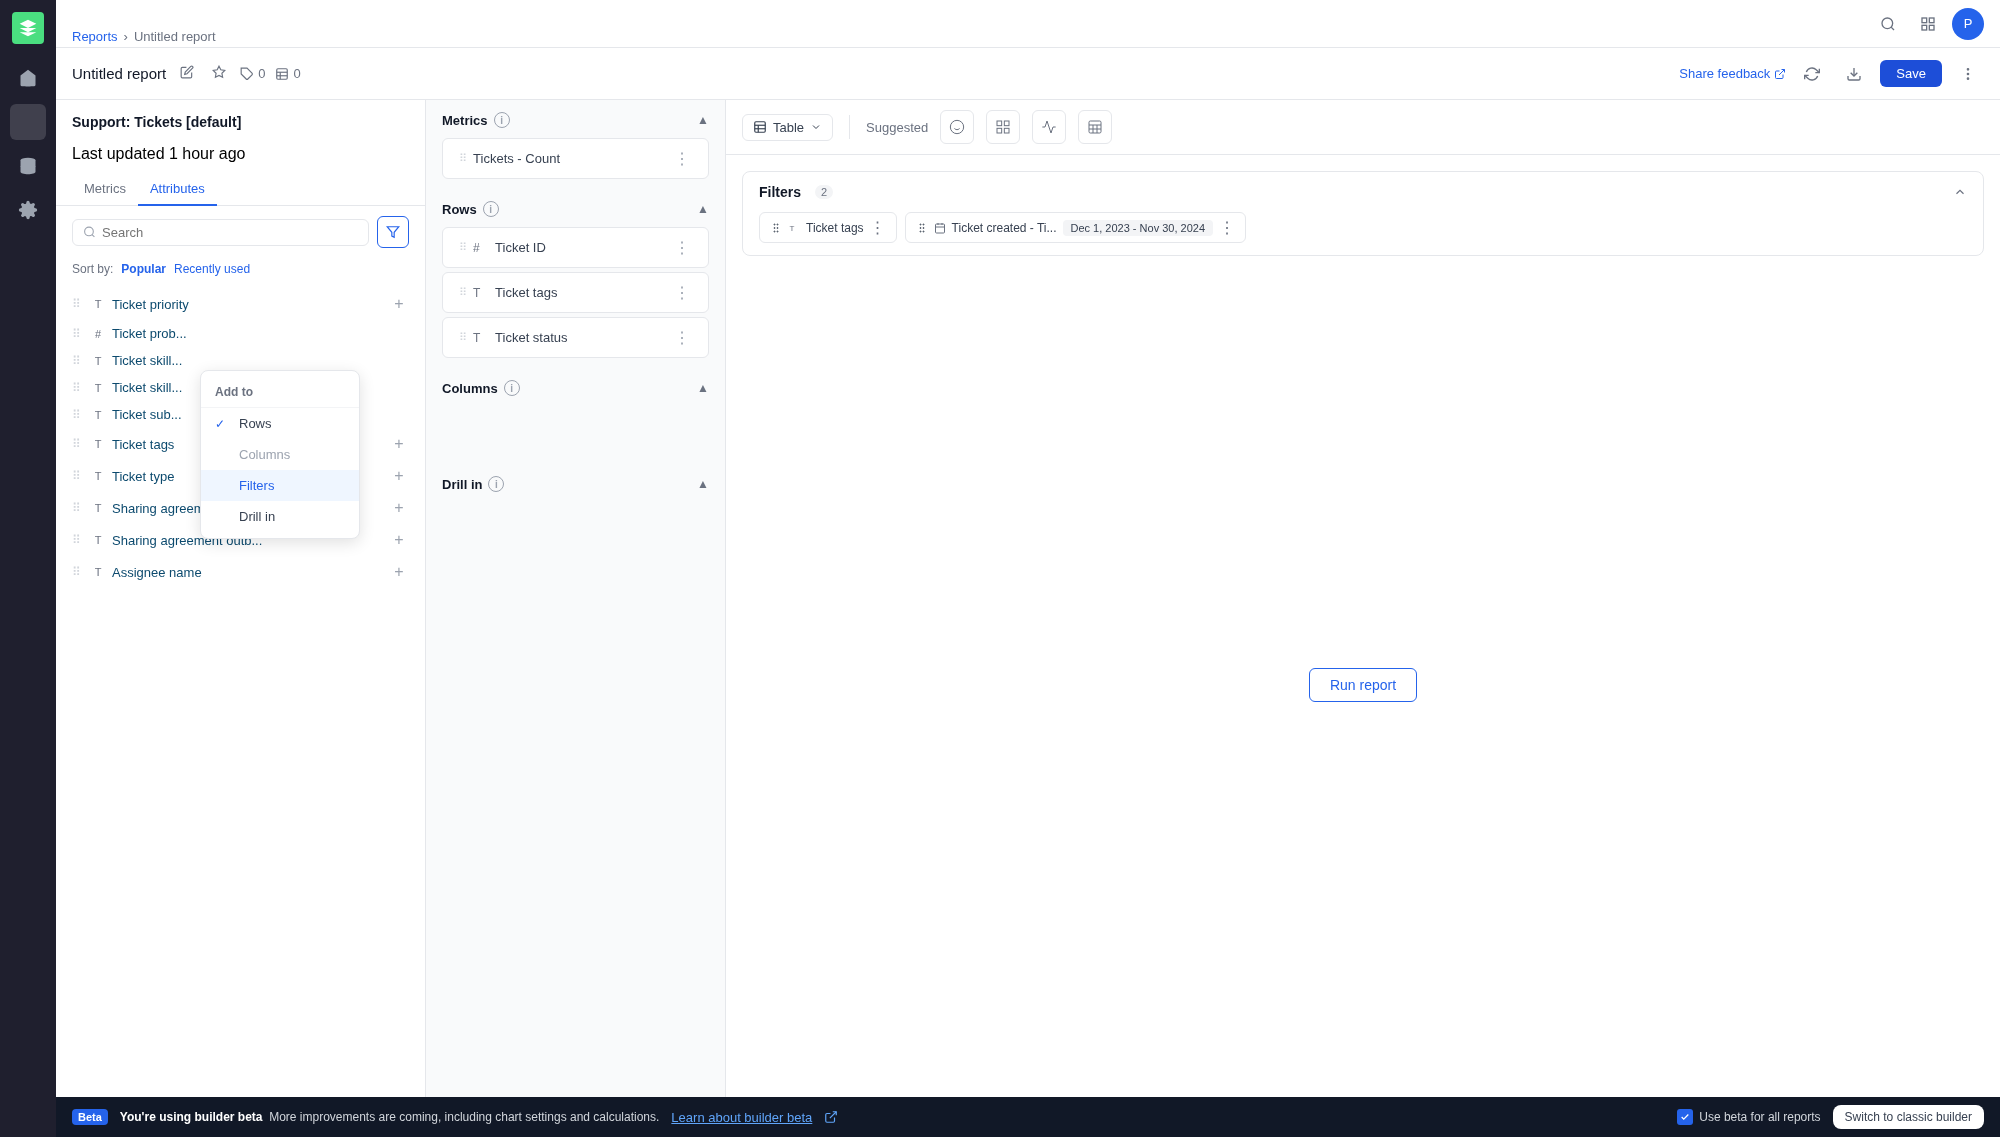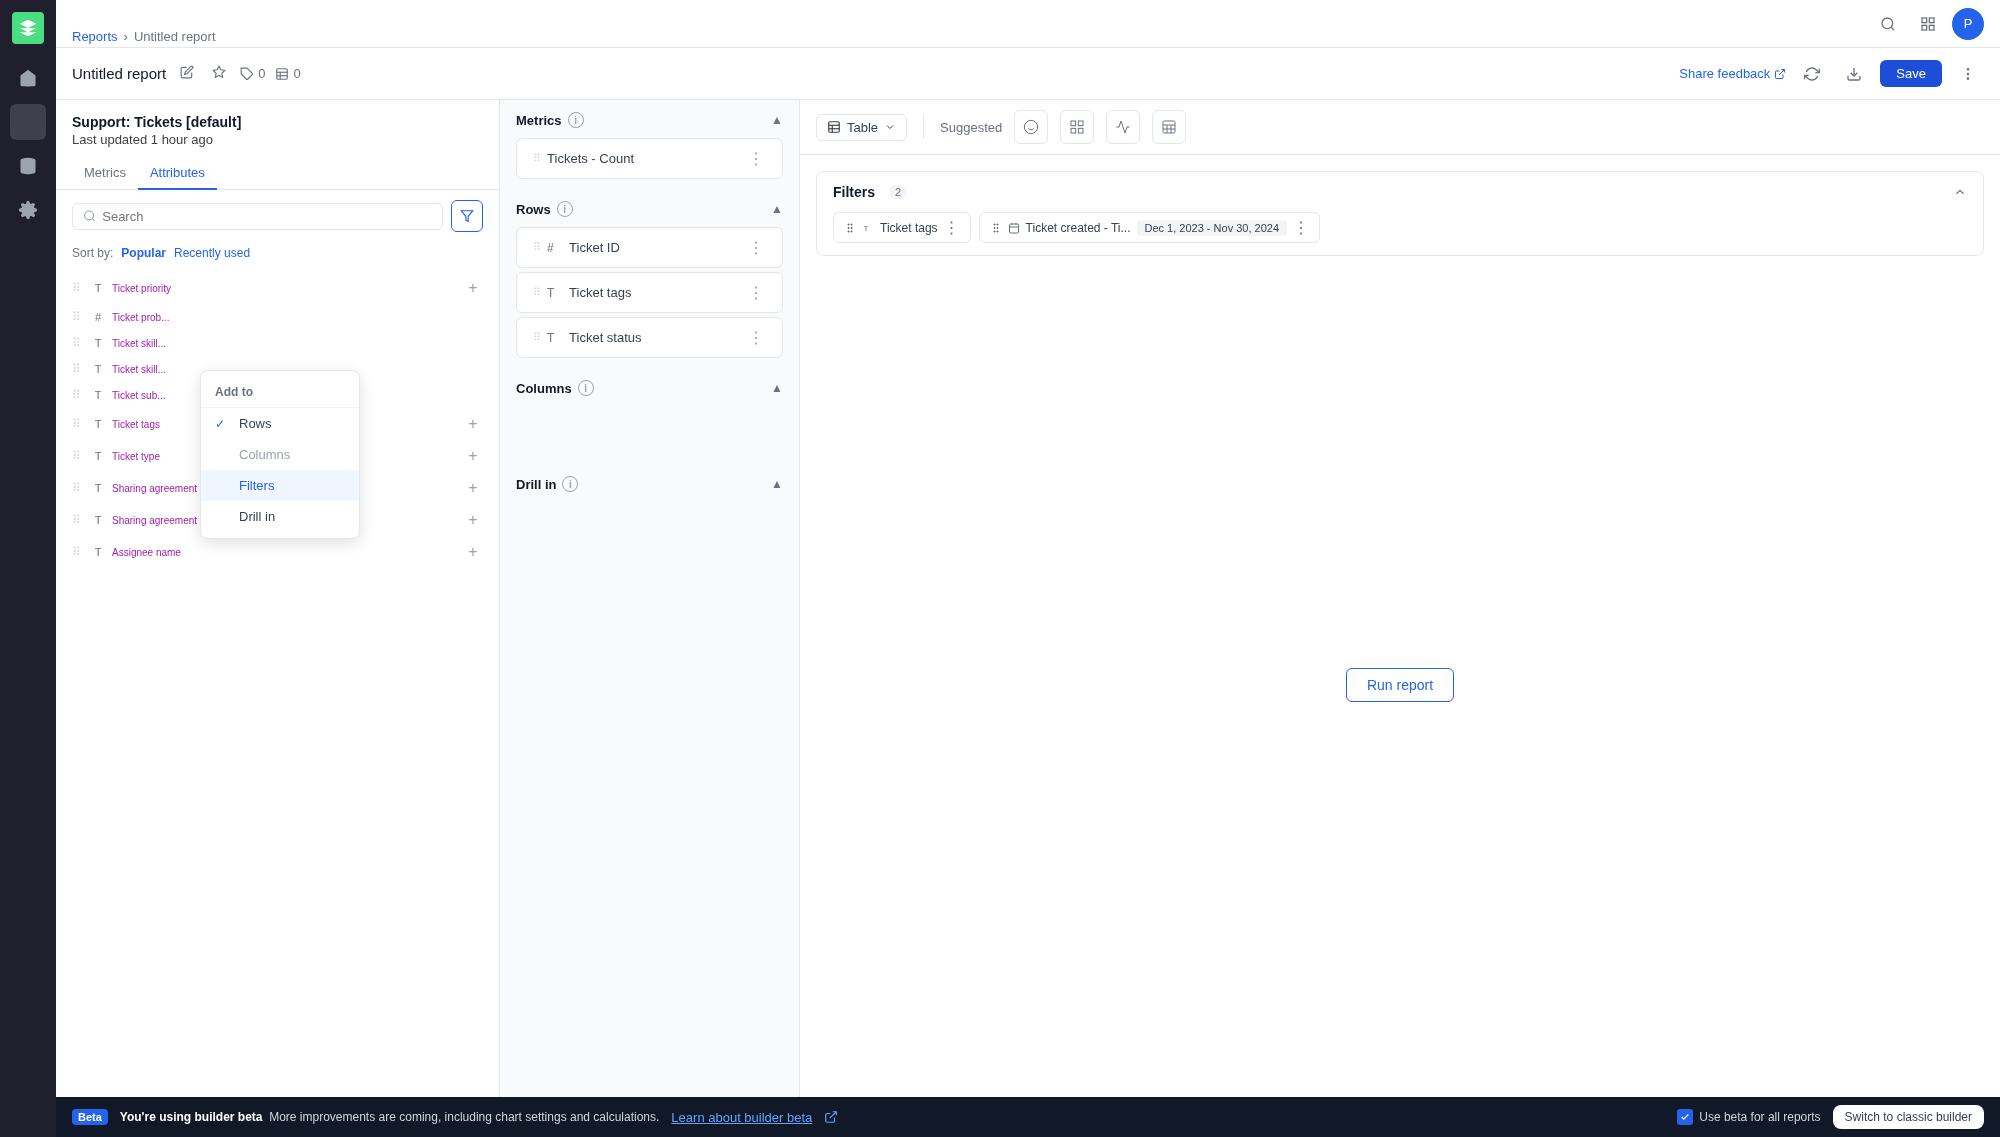--- a/index.html
+++ b/index.html
@@ -37,44 +37,44 @@
     .icon-btn-sm { background: none; border: none; cursor: pointer; color: #6b7280; padding: 4px; border-radius: 4px; }
     .tag-count { display: flex; align-items: center; gap: 4px; color: #6b7280; font-size: 13px; }
 
     
     .main-layout {
       position: fixed; left: 56px; top: 100px; right: 0; bottom: 40px; display: flex;
     }
 
     
     .left-panel {
-      width: 444px; background: white; border-right: 1px solid #e5e7eb; display: flex; flex-direction: column; flex-shrink: 0;
+      width: 370px; background: white; border-right: 1px solid #e5e7eb; display: flex; flex-direction: column; flex-shrink: 0;
     }
     .left-panel-header { padding: 14px 16px 10px; }
     .dataset-title { font-size: 14px; font-weight: 600; color: #111827; }
-    .dataset-subtitle { font-size: 13px; color: #404040; margin-top: 2px; }
+    .dataset-subtitle { font-size: 16px; color: #000000; margin-top: 15px; }
 
     .tabs-row { display: flex; border-bottom: 1px solid #e5e7eb; padding: 0 16px; }
     .tab { padding: 8px 12px; font-size: 13px; color: #6b7280; cursor: pointer; border-bottom: 2px solid transparent; margin-bottom: -1px; }
     .tab.active { color: #2563eb; border-bottom-color: #2563eb; font-weight: 500; }
 
     .search-filter-row { display: flex; align-items: center; gap: 8px; padding: 10px 16px; }
     .search-box { flex: 1; display: flex; align-items: center; gap: 6px; border: 1px solid #e5e7eb; border-radius: 6px; padding: 5px 10px; }
     .search-box input { border: none; outline: none; font-size: 13px; width: 100%; color: #111827; }
     .filter-btn { width: 32px; height: 32px; border: 1px solid #2563eb; border-radius: 6px; background: none; color: #2563eb; cursor: pointer; display: flex; align-items: center; justify-content: center; }
 
     .sort-row { display: flex; align-items: center; gap: 8px; padding: 4px 16px 8px; font-size: 12px; color: #6b7280; }
     .sort-link { color: #2563eb; cursor: pointer; text-decoration: none; }
     .sort-link.active { font-weight: 600; }
 
     .attributes-list { flex: 1; overflow-y: auto; padding: 4px 0; }
     .attr-item { display: flex; align-items: center; gap: 6px; padding: 6px 16px; cursor: pointer; }
     .drag-handle { color: #d1d5db; font-size: 12px; cursor: grab; width: 12px; }
     .attr-type-icon { color: #6b7280; font-size: 11px; width: 16px; display: flex; align-items: center; justify-content: center; }
-    .attr-label { flex: 1; font-size: 10px; color: #a21caf; white-space: nowrap; overflow: hidden; text-overflow: ellipsis; }
+    .attr-label { flex: 1; font-size: 13px; color: #0c4a6e; white-space: nowrap; overflow: hidden; text-overflow: ellipsis; }
     .add-btn { width: 20px; height: 20px; border: none; background: none; cursor: pointer; color: #9ca3af; display: flex; align-items: center; justify-content: center; border-radius: 4px; font-size: 16px; line-height: 1; }
 
     
     .context-menu {
       position: fixed; left: 200px; top: 370px; width: 160px; background: white; border: 1px solid #e5e7eb; border-radius: 8px; box-shadow: 0 4px 16px rgba(0,0,0,0.12); z-index: 200; padding: 6px 0;
     }
     .ctx-header { padding: 8px 14px; font-size: 12px; font-weight: 600; color: #6b7280; border-bottom: 1px solid #f3f4f6; }
     .ctx-item { display: flex; align-items: center; gap: 8px; padding: 8px 14px; font-size: 13px; color: #374151; cursor: pointer; }
     .ctx-item.active { color: #374151; }
     .ctx-item.highlighted { background: #eff6ff; color: #2563eb; }

